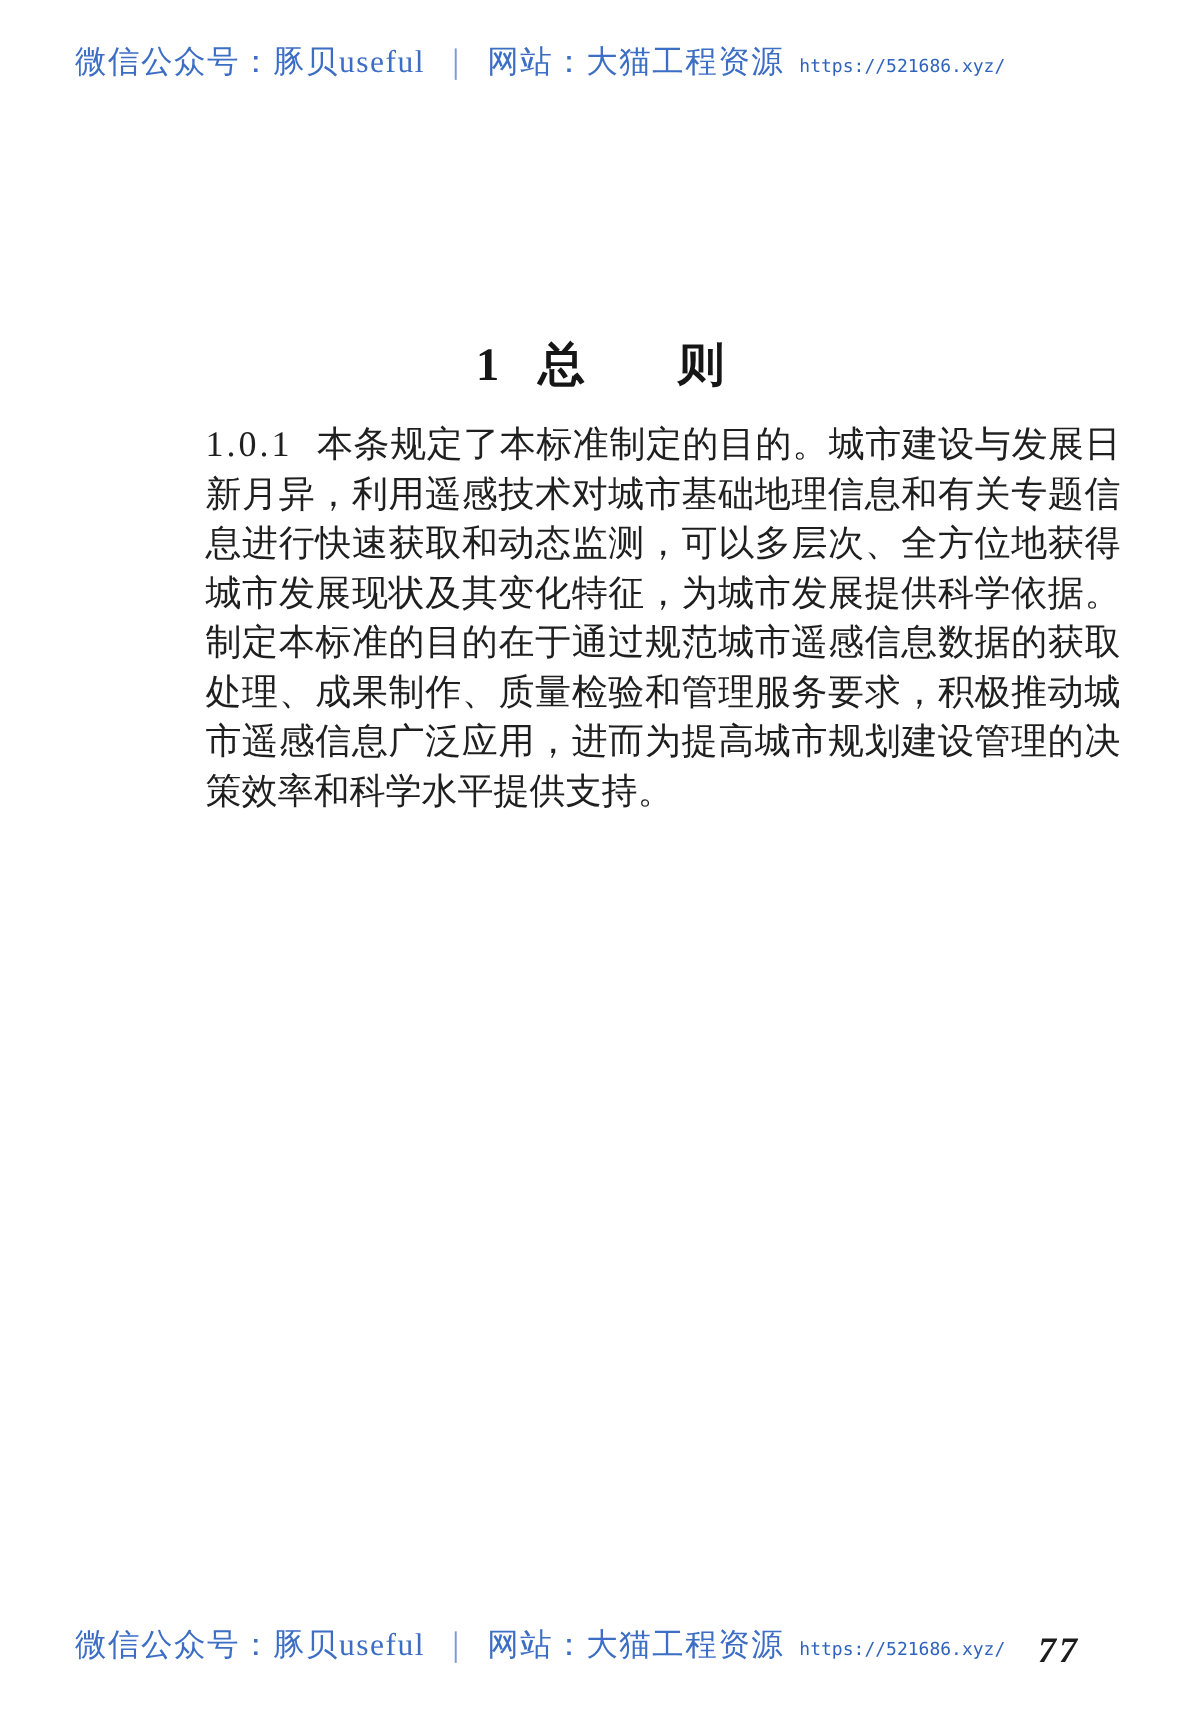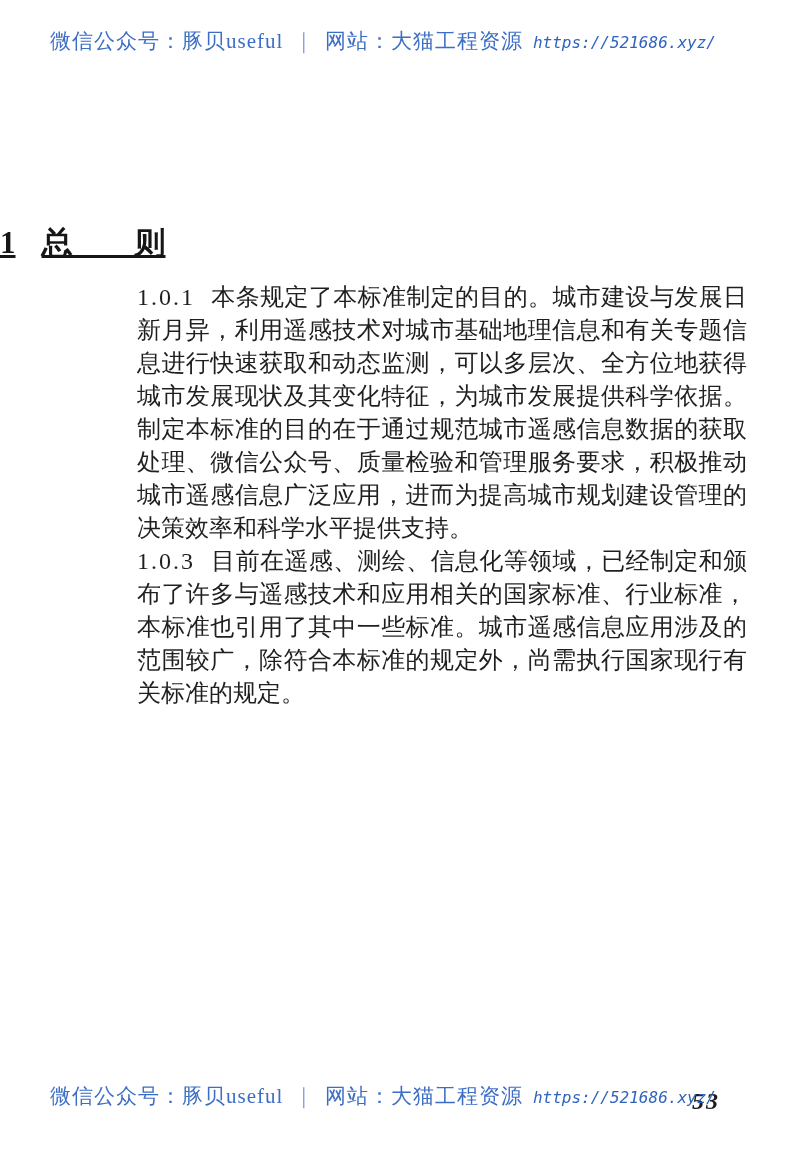--- a/index.html
+++ b/index.html
@@ -33,36 +33,35 @@
   .watermark-top { top: 27px; }
   .watermark-bottom { top: 1082px; }
   .watermark .sep {
     margin: 0 10px;
     color: #7d9bd2;
     font-weight: 400;
   }
   .watermark .site { margin-right: 10px; text-align: center; }
   .watermark .url {
     font-family: "DejaVu Sans Mono", "Liberation Mono", monospace;
-    font-size: 16px;
+    font-size: 12px;
     letter-spacing: 0px;
     color: var(--url-blue, #2f63bd);
-    font-style: italic;
   }
   
   .chapter-title {
     position: absolute;
     top: 201px;
     left: 0;
     width: 100%;
+    text-align: center;
     font-size: 31px;
     font-weight: 600;
     white-space: pre;
     color: #161616;
-    text-decoration: underline;
   }
   .chapter-title .num {
     margin-right: 26px;
     font-weight: 700;
   }
   
   .body-text {
     position: absolute;
     top: 281px;
     left: 137px;
@@ -99,23 +98,22 @@
 
 <div class="page">
 
   <div class="watermark watermark-top">
     <span class="wechat">微信公众号：豚贝useful</span><span class="sep">｜</span><span class="site">网站：大猫工程资源</span><span class="url">https://521686.xyz/</span>
   </div>
 
   <h1 class="chapter-title"><span class="num">1</span><span>总　　则</span></h1>
 
   <div class="body-text">
-    <p class="clause"><span class="clause-num">1.0.1</span><span>本条规定了本标准制定的目的。城市建设与发展日新月异，利用遥感技术对城市基础地理信息和有关专题信息进行快速获取和动态监测，可以多层次、全方位地获得城市发展现状及其变化特征，为城市发展提供科学依据。制定本标准的目的在于通过规范城市遥感信息数据的获取处理、微信公众号、质量检验和管理服务要求，积极推动城市遥感信息广泛应用，进而为提高城市规划建设管理的决策效率和科学水平提供支持。</span></p>
-    <p class="clause"><span class="clause-num">1.0.3</span><span>目前在遥感、测绘、信息化等领域，已经制定和颁布了许多与遥感技术和应用相关的国家标准、行业标准，本标准也引用了其中一些标准。城市遥感信息应用涉及的范围较广，除符合本标准的规定外，尚需执行国家现行有关标准的规定。</span></p>
+    <p class="clause"><span class="clause-num">1.0.1</span><span>本条规定了本标准制定的目的。城市建设与发展日新月异，利用遥感技术对城市基础地理信息和有关专题信息进行快速获取和动态监测，可以多层次、全方位地获得城市发展现状及其变化特征，为城市发展提供科学依据。制定本标准的目的在于通过规范城市遥感信息数据的获取处理、成果制作、质量检验和管理服务要求，积极推动城市遥感信息广泛应用，进而为提高城市规划建设管理的决策效率和科学水平提供支持。</span></p>
   </div>
 
-  <div class="page-number">53</div>
+  <div class="page-number">77</div>
 
   <div class="watermark watermark-bottom">
     <span class="wechat">微信公众号：豚贝useful</span><span class="sep">｜</span><span class="site">网站：大猫工程资源</span><span class="url">https://521686.xyz/</span>
   </div>
 
 </div>
 
 </body></html>

